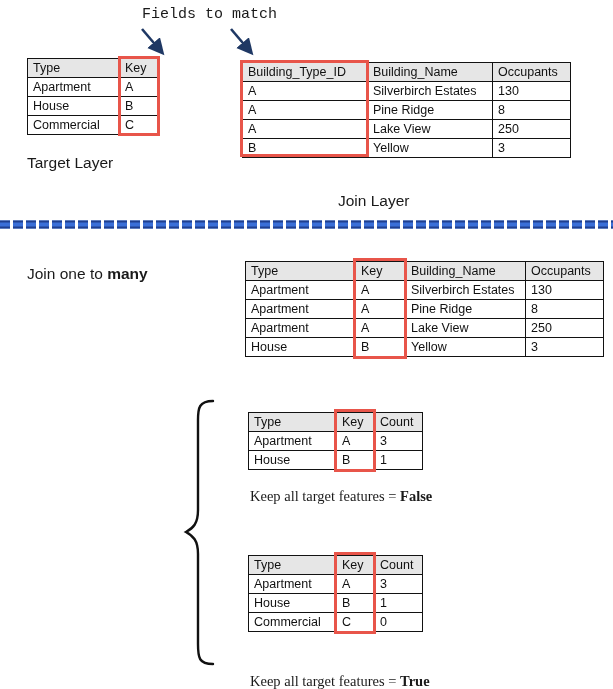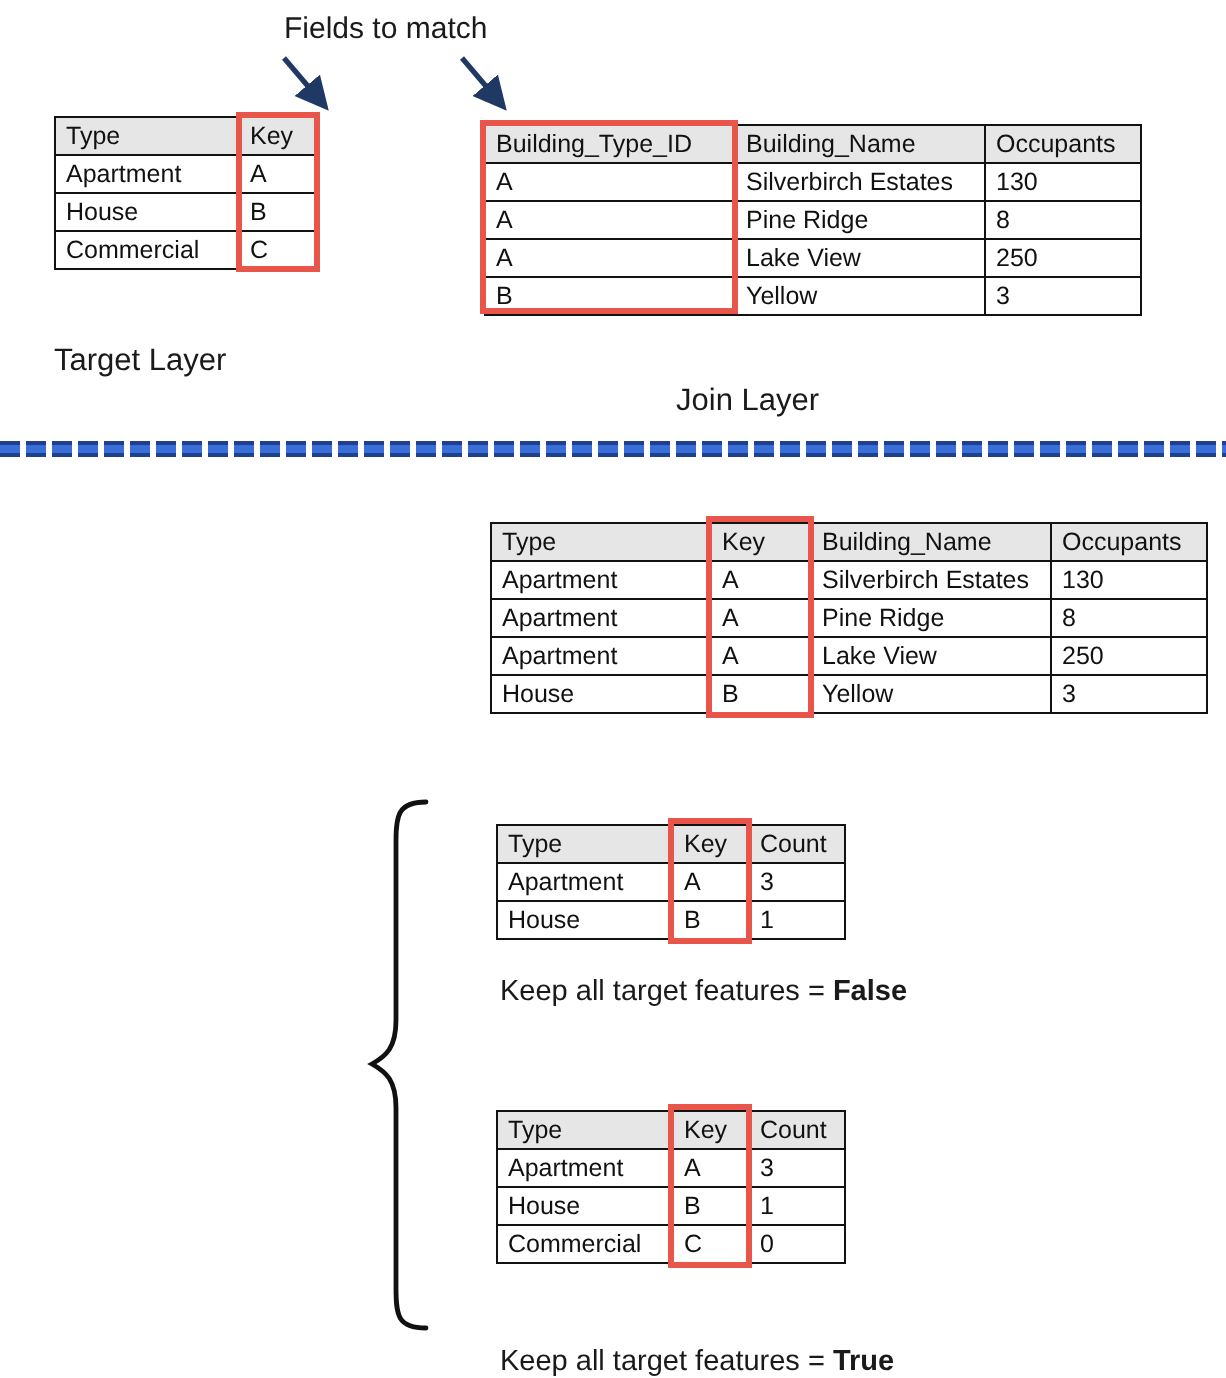--- a/index.html
+++ b/index.html
@@ -48,20 +48,21 @@
     box-sizing: border-box;
     pointer-events: none;
     background: transparent;
   }
 
   
   .label {
     font-size: 14.5px;
     color: #1a1a1a;
     white-space: nowrap;
+    font-family: Liberation Serif, serif;
   }
   .label-lg {
     font-size: 15.5px;
     color: #1a1a1a;
     white-space: nowrap;
   }
   .label b { font-weight: bold; }
 
   .title-note {
     font-size: 15px;
@@ -75,21 +76,21 @@
     left: 0;
     width: 613px;
     height: 12px;
   }
 </style>
 </head>
 <body>
 
 <div id="canvas">
 
-  <div class="abs title-note" style="left:142px; top:6px;">Fields to match</div>
+  <div class="abs title-note" style="left:142px; top:6px;font-family:Liberation Mono, monospace;">Fields to match</div>
 
   <svg class="abs" style="left:139px; top:26px;" width="30" height="32" viewBox="0 0 30 32">
     <defs>
       <marker id="ah1" markerWidth="7" markerHeight="7" refX="3.2" refY="3.2" orient="auto" markerUnits="strokeWidth">
         <path d="M0,0 L6.4,3.2 L0,6.4 z" fill="#1f3864"></path>
       </marker>
     </defs>
     <line x1="3" y1="3" x2="20" y2="23" stroke="#1f3864" stroke-width="2.6" marker-end="url(#ah1)"></line>
   </svg>
 
@@ -125,21 +126,21 @@
         </tr>
         <tr>
           <td>Commercial</td>
           <td>C</td>
         </tr>
       </tbody>
     </table>
     <div class="redbox" style="left:91px; top:-2px; width:42px; height:80px;"></div>
   </div>
 
-  <div class="abs label-lg" style="left:27px; top:172px;">Target Layer</div>
+  <div class="abs label-lg" style="left:27px; top:154px;">Target Layer</div>
 
   <div class="abs" style="left:242px; top:62px;">
     <table class="tbl">
       <colgroup>
           <col style="width:125px">
           <col style="width:125px">
           <col style="width:78px">
         </colgroup>
       <thead>
         <tr>
@@ -180,20 +181,23 @@
     <defs>
       <pattern id="dashpat" x="0" y="0" width="13" height="12" patternUnits="userSpaceOnUse">
         <rect x="0" y="1.5" width="10" height="8" fill="#3a6fd8"></rect>
         <rect x="0" y="1.5" width="10" height="2" fill="#1f3f8f"></rect>
         <rect x="0" y="7.5" width="10" height="2" fill="#1f3f8f"></rect>
       </pattern>
     </defs>
     <rect x="0" y="0" width="613" height="12" fill="url(#dashpat)"></rect>
   </svg>
 
+  <div class="abs label-lg" style="left:27px; top:265px;">
+    <span>Join one to </span><b>many</b>
+  </div>
 
   <div class="abs" style="left:245px; top:261px;">
     <table class="tbl">
       <colgroup>
           <col style="width:110px">
           <col style="width:50px">
           <col style="width:120px">
           <col style="width:78px">
         </colgroup>
       <thead>

